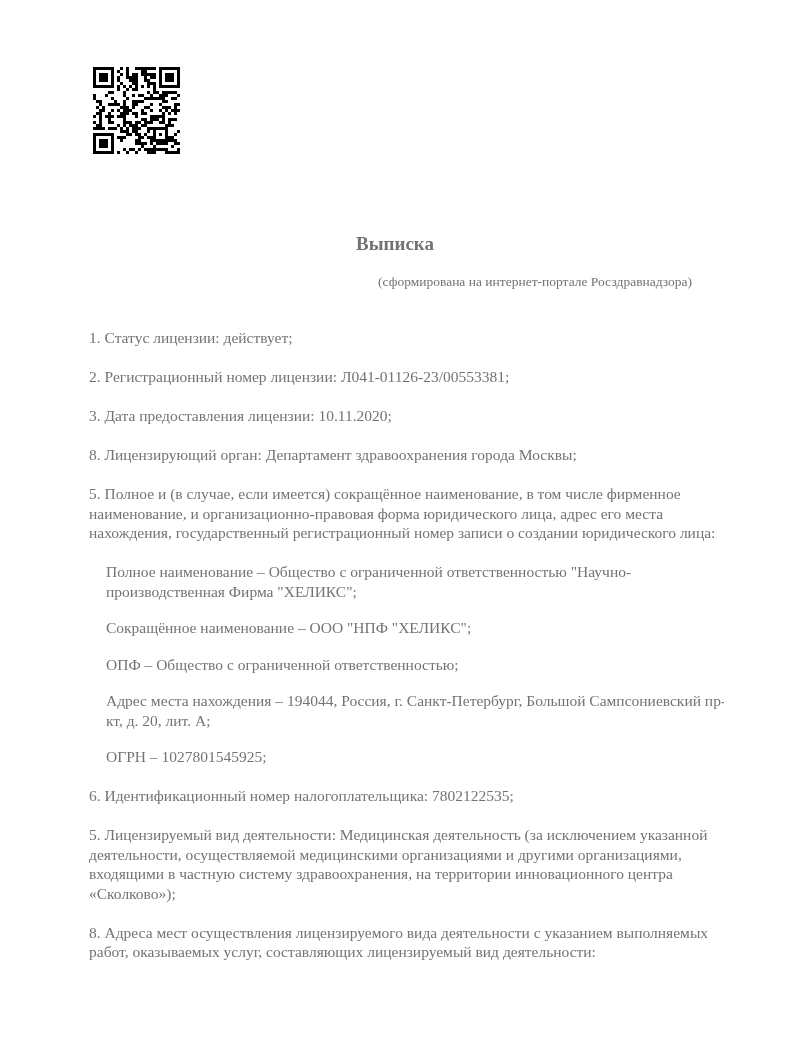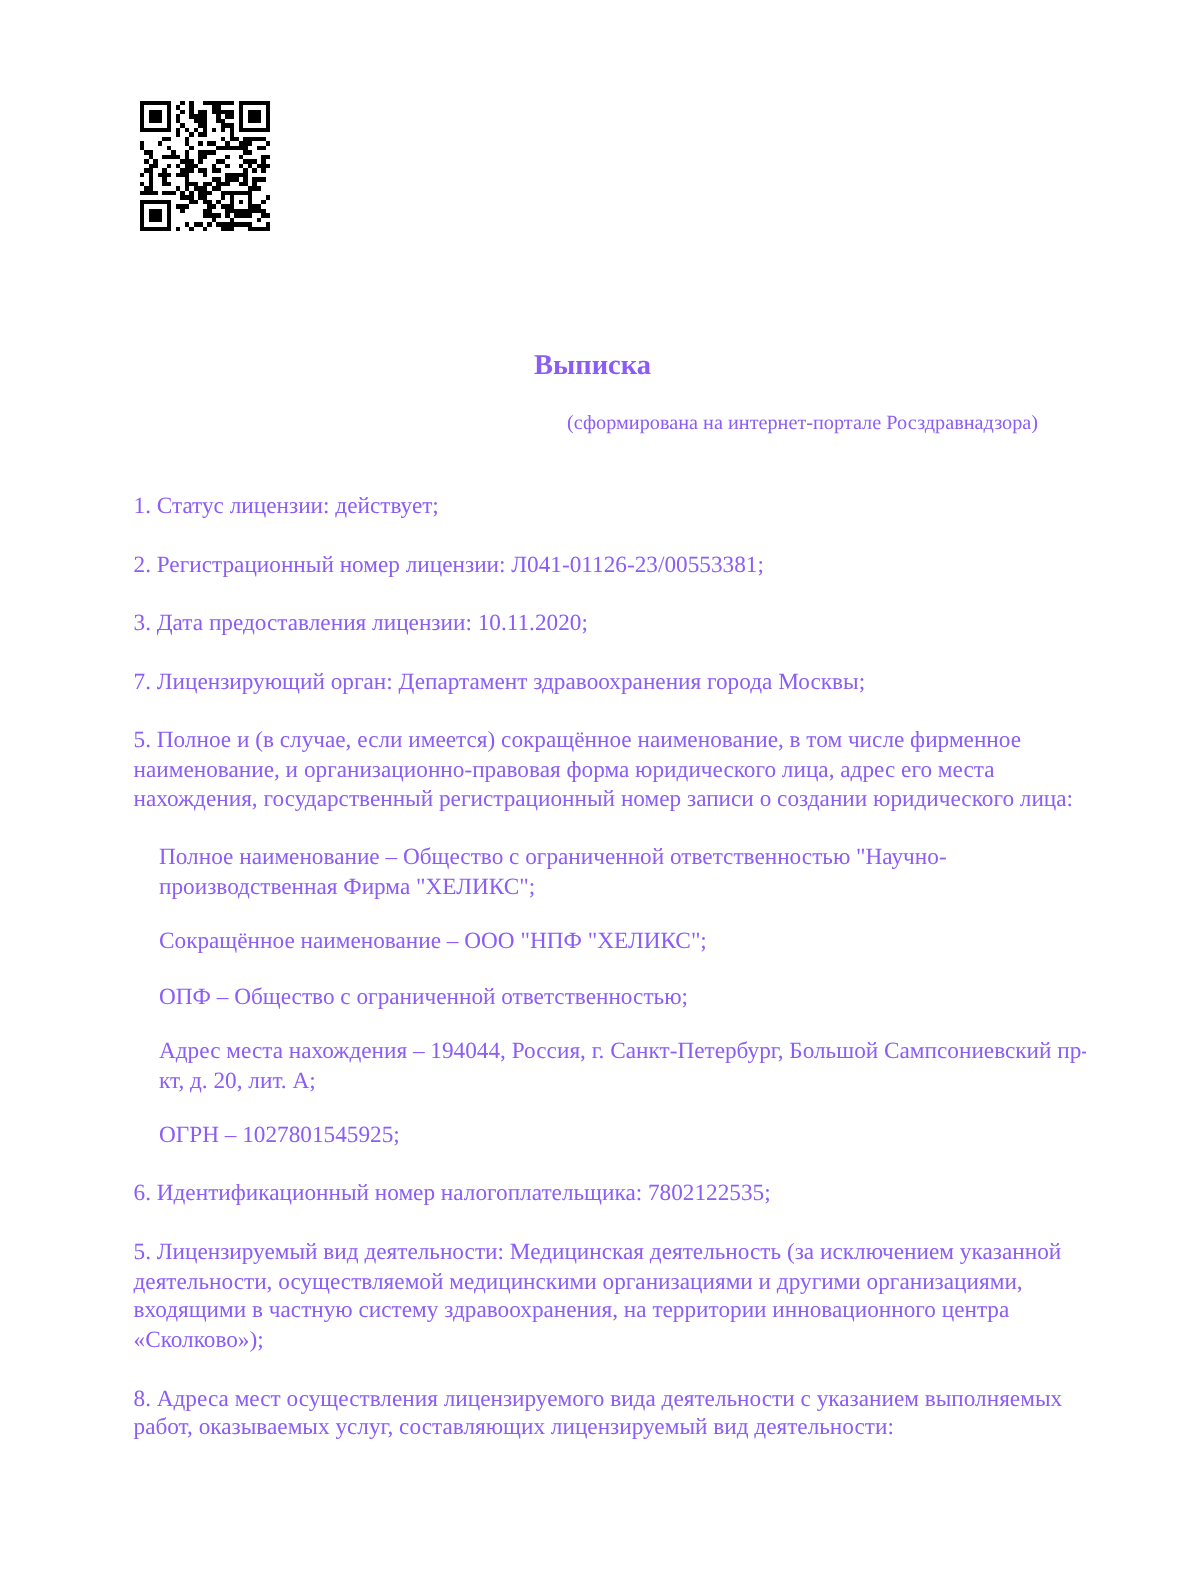--- a/index.html
+++ b/index.html
@@ -1,21 +1,21 @@
 <!DOCTYPE html>
 <html lang="ru"><head>
 <meta charset="utf-8">
 <style>
   html, body { margin: 0; padding: 0; background: #ffffff; }
   .page {
     position: relative;
     width: 724px;
     height: 1054px;
     background: #ffffff;
-    color: #8b5cf6;
+    color: #737373;
     font-family: "Liberation Serif", "DejaVu Serif", serif;
     overflow: hidden;
   }
   .qr {
     position: absolute;
     left: 93px;
     top: 67px;
     width: 87px;
     height: 87px;
   }
@@ -465,21 +465,21 @@
   <div class="title">
     <div>Выписка</div>
   </div>
 
   <div class="note">(сформирована на интернет-портале Росздравнадзора)</div>
 
   <div class="content">
     <p>1. Статус лицензии: действует;</p>
     <p>2. Регистрационный номер лицензии: Л041-01126-23/00553381;</p>
     <p>3. Дата предоставления лицензии: 10.11.2020;</p>
-    <p>7. Лицензирующий орган: Департамент здравоохранения города Москвы;</p>
+    <p>8. Лицензирующий орган: Департамент здравоохранения города Москвы;</p>
     <p>5. Полное и (в случае, если имеется) сокращённое наименование, в том числе фирменное наименование, и организационно-правовая форма юридического лица, адрес его места нахождения, государственный регистрационный номер записи о создании юридического лица:</p>
     <div class="block">
       <div>Полное наименование – Общество с ограниченной ответственностью "Научно-производственная Фирма "ХЕЛИКС";</div>
       <div>Сокращённое наименование – ООО "НПФ "ХЕЛИКС";</div>
       <div>ОПФ – Общество с ограниченной ответственностью;</div>
       <div>Адрес места нахождения – 194044, Россия, г. Санкт-Петербург, Большой Сампсониевский пр-кт, д. 20, лит. А;</div>
       <div>ОГРН – 1027801545925;</div>
     </div>
     <p>6. Идентификационный номер налогоплательщика: 7802122535;</p>
     <p>5. Лицензируемый вид деятельности: Медицинская деятельность (за исключением указанной деятельности, осуществляемой медицинскими организациями и другими организациями, входящими в частную систему здравоохранения, на территории инновационного центра «Сколково»);</p>

